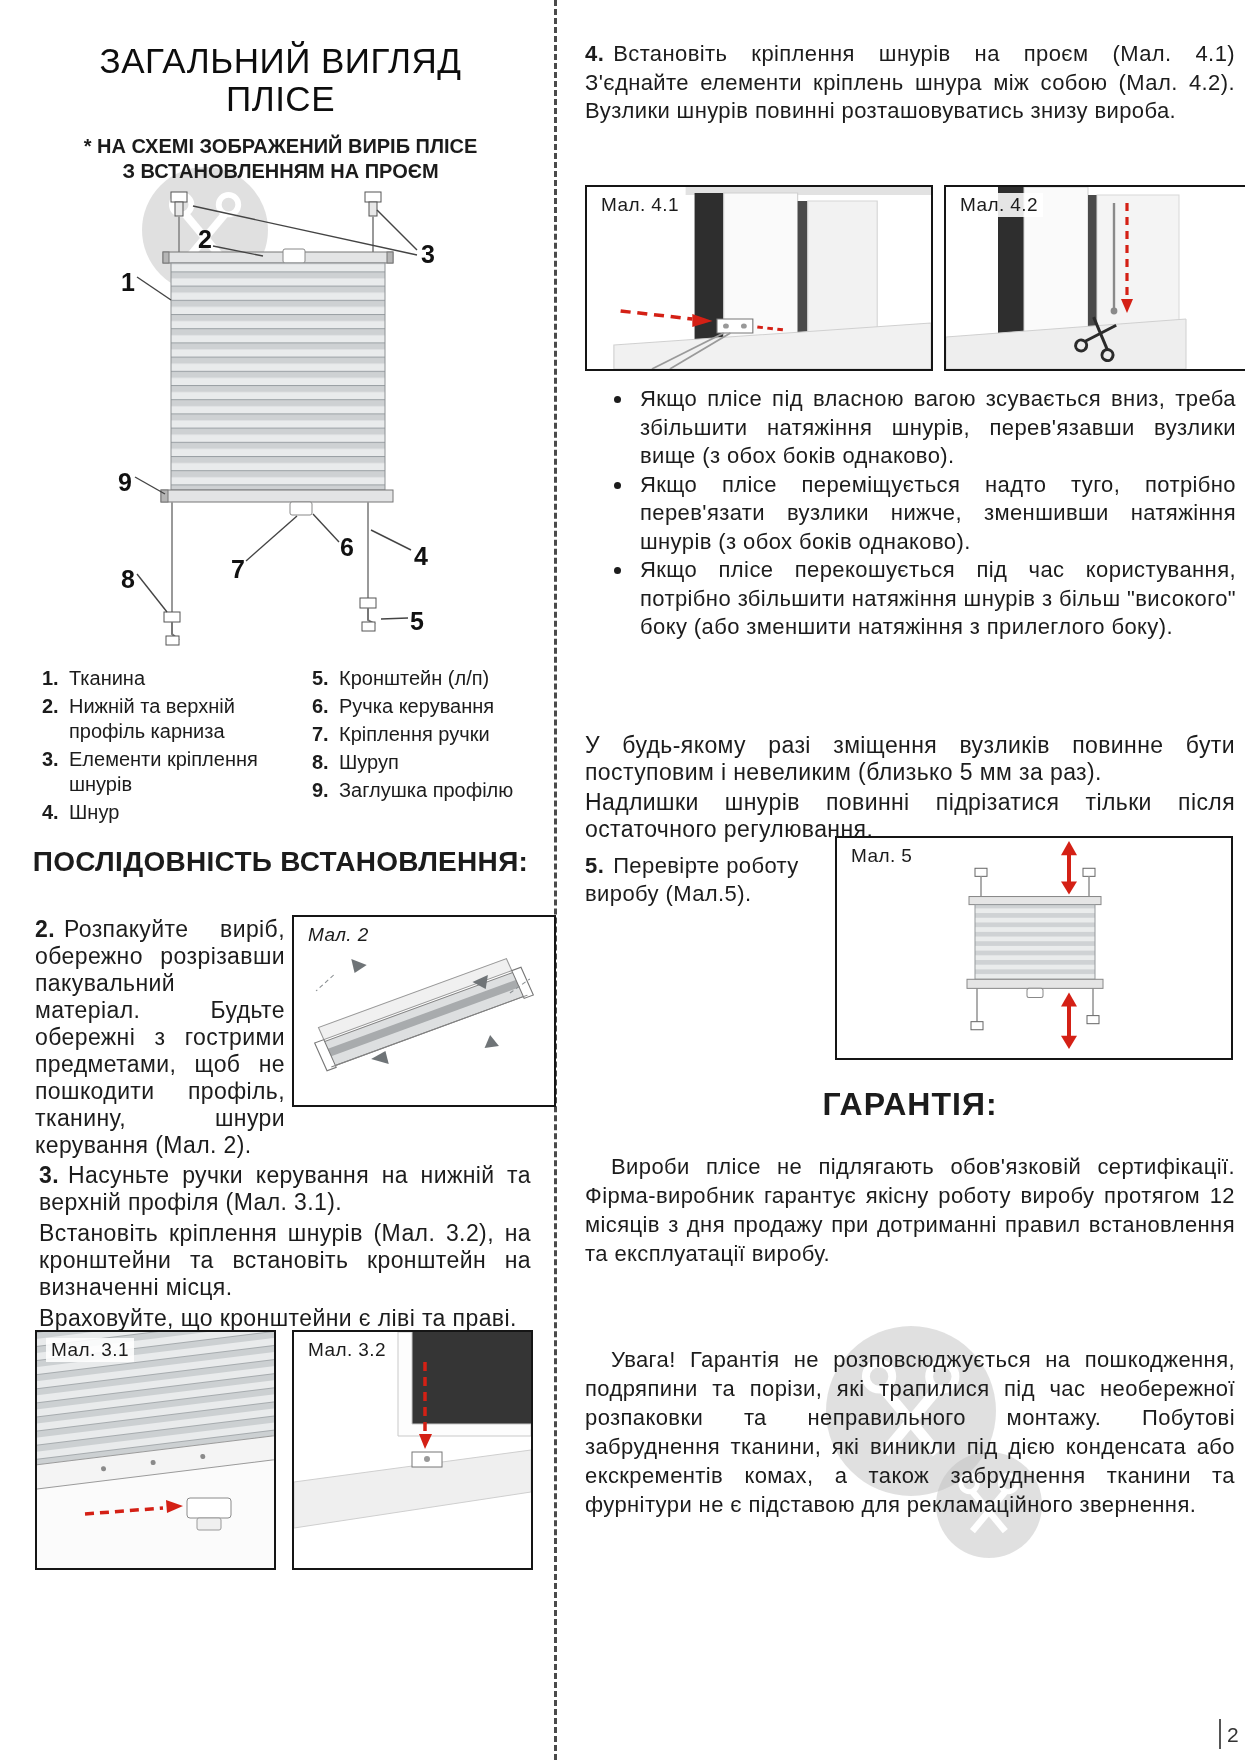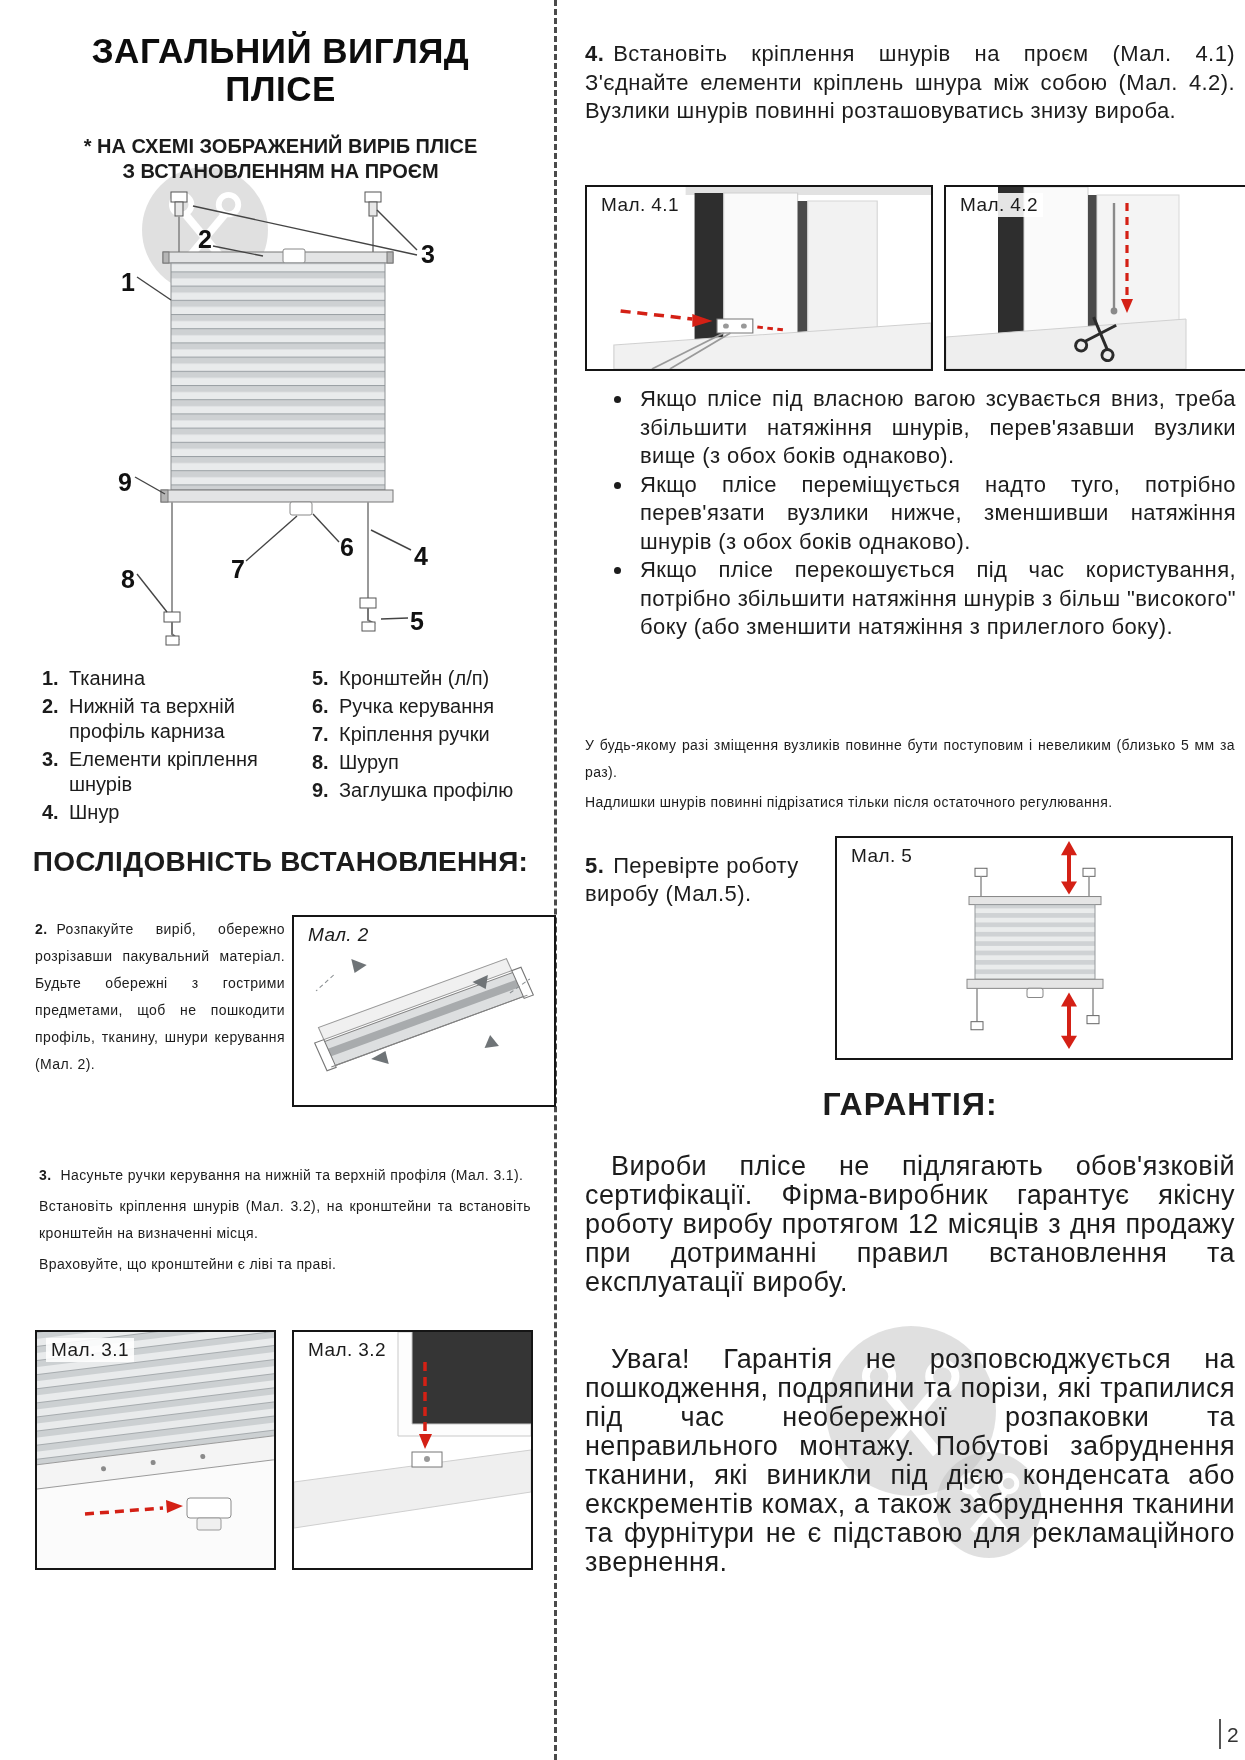--- a/index.html
+++ b/index.html
@@ -12,38 +12,38 @@
 
   
   .wm { position:absolute; border-radius:50%; background:#c2c2c2; opacity:.5;
         display:flex; align-items:center; justify-content:center; }
   .wm svg { width:62%; height:62%; transform:rotate(180deg); }
   .wm-top { left:142px; top:167px; width:126px; height:126px; }
   .wm-b1  { left:826px; top:1326px; width:170px; height:170px; }
   .wm-b2  { left:936px; top:1452px; width:106px; height:106px; }
 
   
-  .h-title { position:absolute; left:28px; top:32px; width:505px; text-align:center;
-             font-weight:bold; font-size:35px; line-height:38px; letter-spacing:.5px; color:#0d0d0d; }
+  .h-title { position:absolute; left:28px; top:42px; width:505px; text-align:center;
+             font-weight:normal; font-size:35px; line-height:38px; letter-spacing:.5px; color:#0d0d0d; }
   .h-title span { display:block; }
   .h-sub { position:absolute; left:28px; top:134px; width:505px; text-align:center;
            font-weight:bold; font-size:20px; line-height:25px; }
   .h-sub span { display:block; }
   .main-diagram { position:absolute; left:25px; top:172px; width:510px; height:478px; }
 
   .legend { position:absolute; top:666px; font-size:20px; line-height:25px; }
   .legend .item { display:flex; margin-bottom:3px; }
   .legend .num { font-weight:bold; width:27px; flex:none; }
   .legend-1 { left:42px; width:268px; }
   .legend-2 { left:312px; width:228px; }
 
   .h-seq { position:absolute; left:28px; top:846px; width:505px; text-align:center;
            font-weight:bold; font-size:28px; letter-spacing:.3px; white-space:nowrap; }
 
-  .body-text { font-size:14px; line-height:27px; letter-spacing:.4px; text-align:justify; }
+  .body-text { font-size:23px; line-height:27px; letter-spacing:.4px; text-align:justify; }
   .stepnum { font-weight:bold; margin-right:9px; }
 
   .step2-text { position:absolute; left:35px; top:916px; width:250px; }
   .step3 { position:absolute; left:35px; top:1158px; width:500px; }
   .step3 p { margin:4px; }
 
   .fig { position:absolute; border:2px solid #151515; background:#fff; overflow:hidden; }
   .fig svg { position:absolute; inset:0; width:100%; height:100%; }
   .fig-label { position:absolute; top:6px; left:9px; font-size:19px; letter-spacing:.4px;
                background:rgba(255,255,255,.88); padding:1px 5px; z-index:2; }
@@ -58,21 +58,21 @@
   .step4 { position:absolute; left:585px; top:40px; width:650px; font-size:22px; line-height:28.5px; }
   .bullets { position:absolute; left:588px; top:385px; width:648px; font-size:22px; line-height:28.5px;
              letter-spacing:.4px; list-style:disc outside; }
   .bullets li { margin-left:46px; padding-left:6px; text-align:justify; }
   .notes { position:absolute; left:585px; top:732px; width:650px; }
   .notes p { margin:0 0 3px 0; }
   .step5 { position:absolute; left:585px; top:852px; width:245px; font-size:22px; line-height:28px;
            letter-spacing:.4px; }
   .h-war { position:absolute; left:585px; top:1086px; width:650px; text-align:center;
            font-weight:bold; font-size:32px; letter-spacing:1px; }
-  .war-p { position:absolute; left:585px; width:650px; font-size:27px; line-height:29px;
+  .war-p { position:absolute; left:585px; width:650px; font-size:22px; line-height:29px;
            letter-spacing:.4px; text-align:justify; text-indent:26px; }
   .war-p1 { top:1152px; }
   .war-p2 { top:1345px; }
 
   .pagetick { position:absolute; left:1219px; top:1719px; width:0; height:30px; border-left:2px solid #555; }
   .pagenum { position:absolute; left:1227px; top:1723px; font-size:21px; color:#333; }
 </style>
 </head>
 <body>
 

